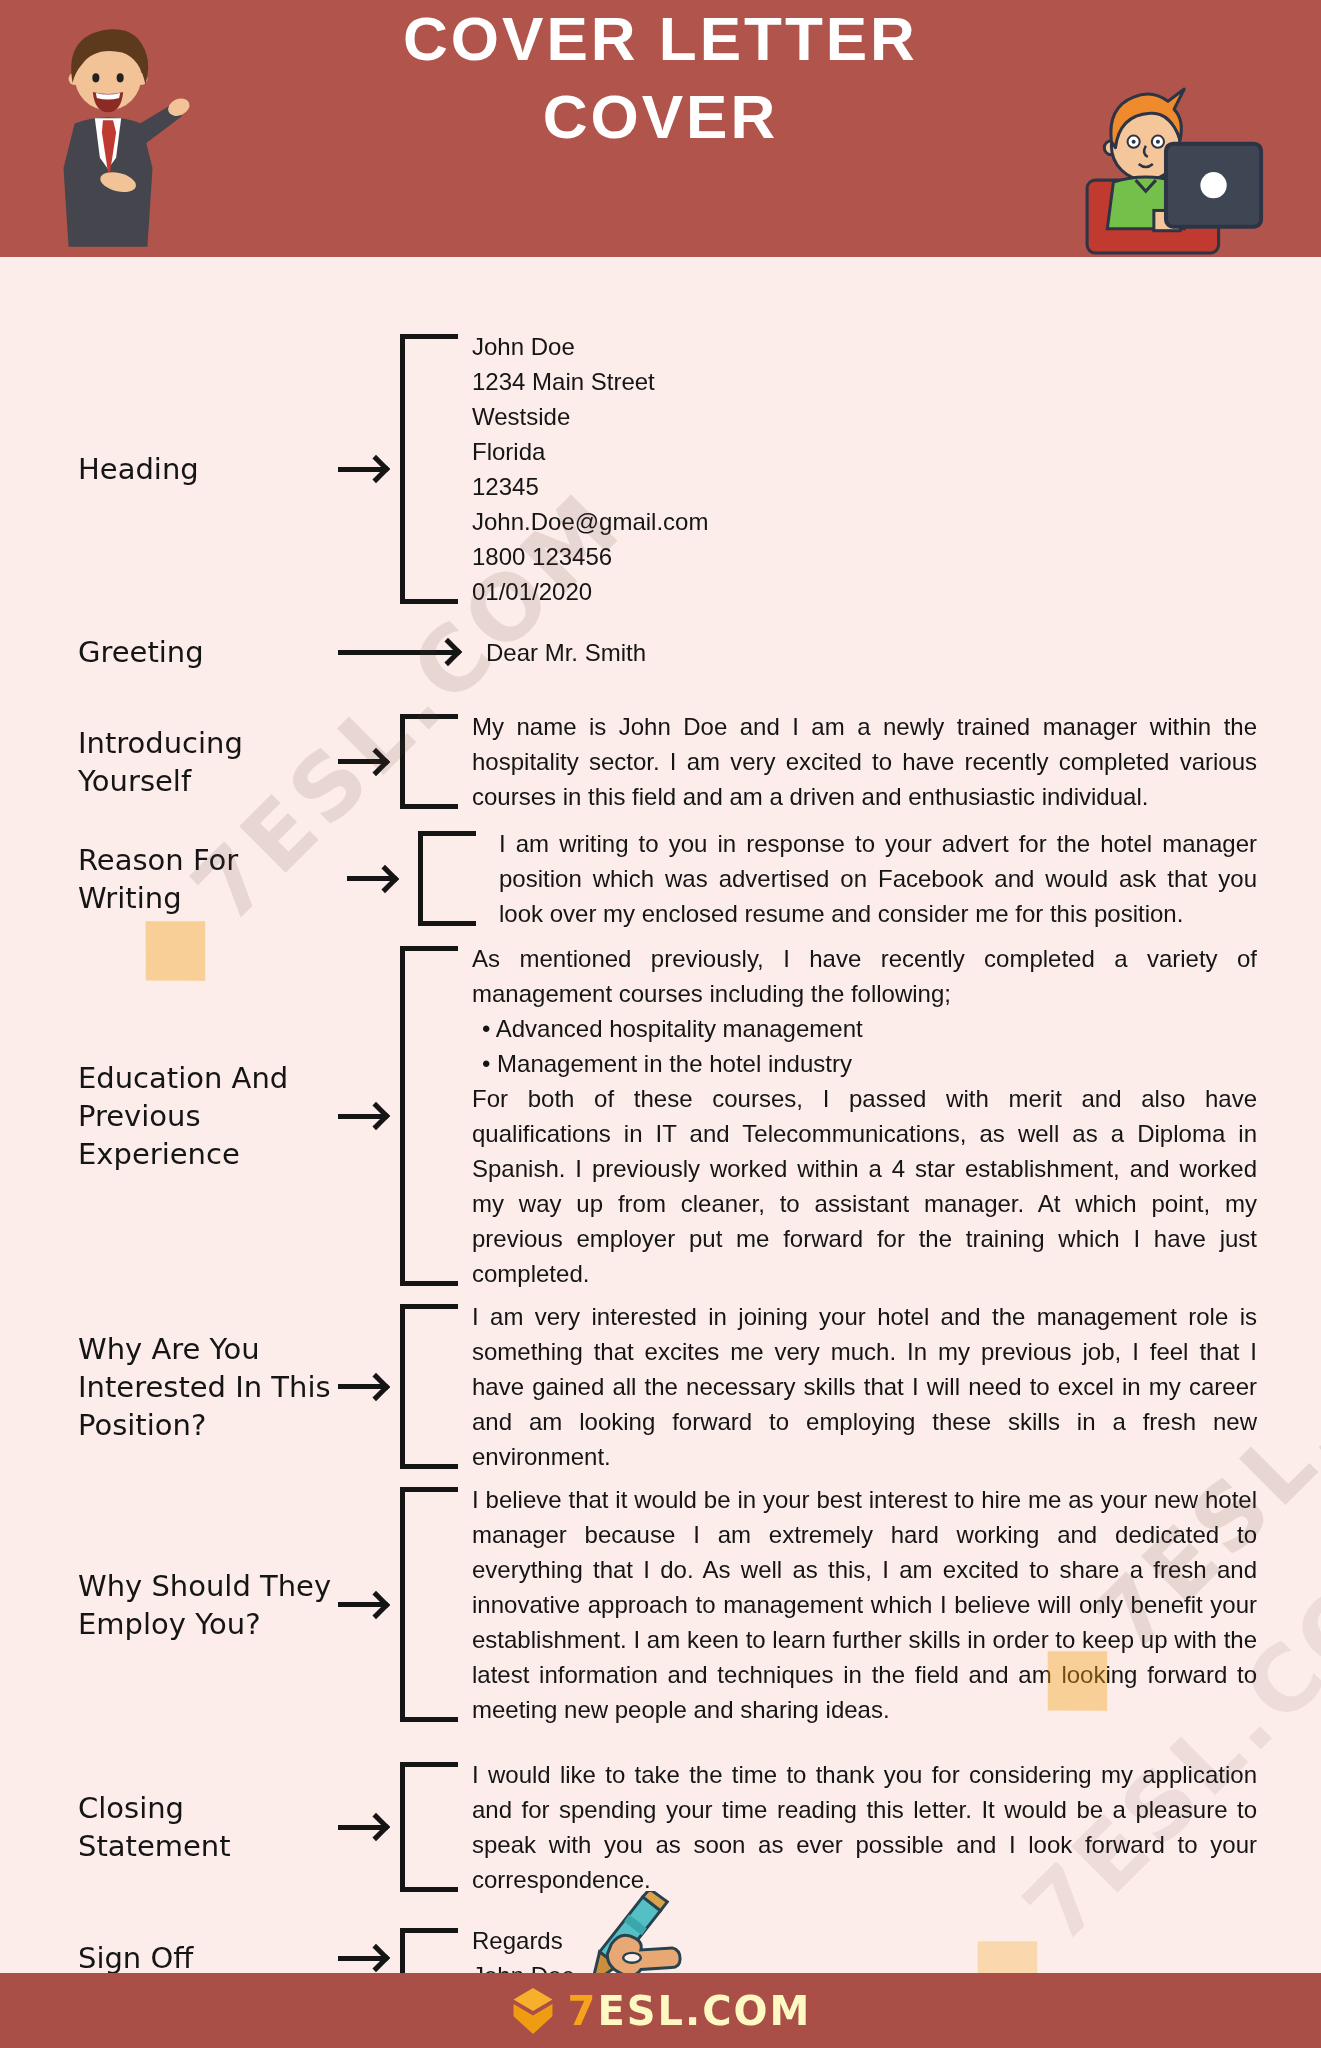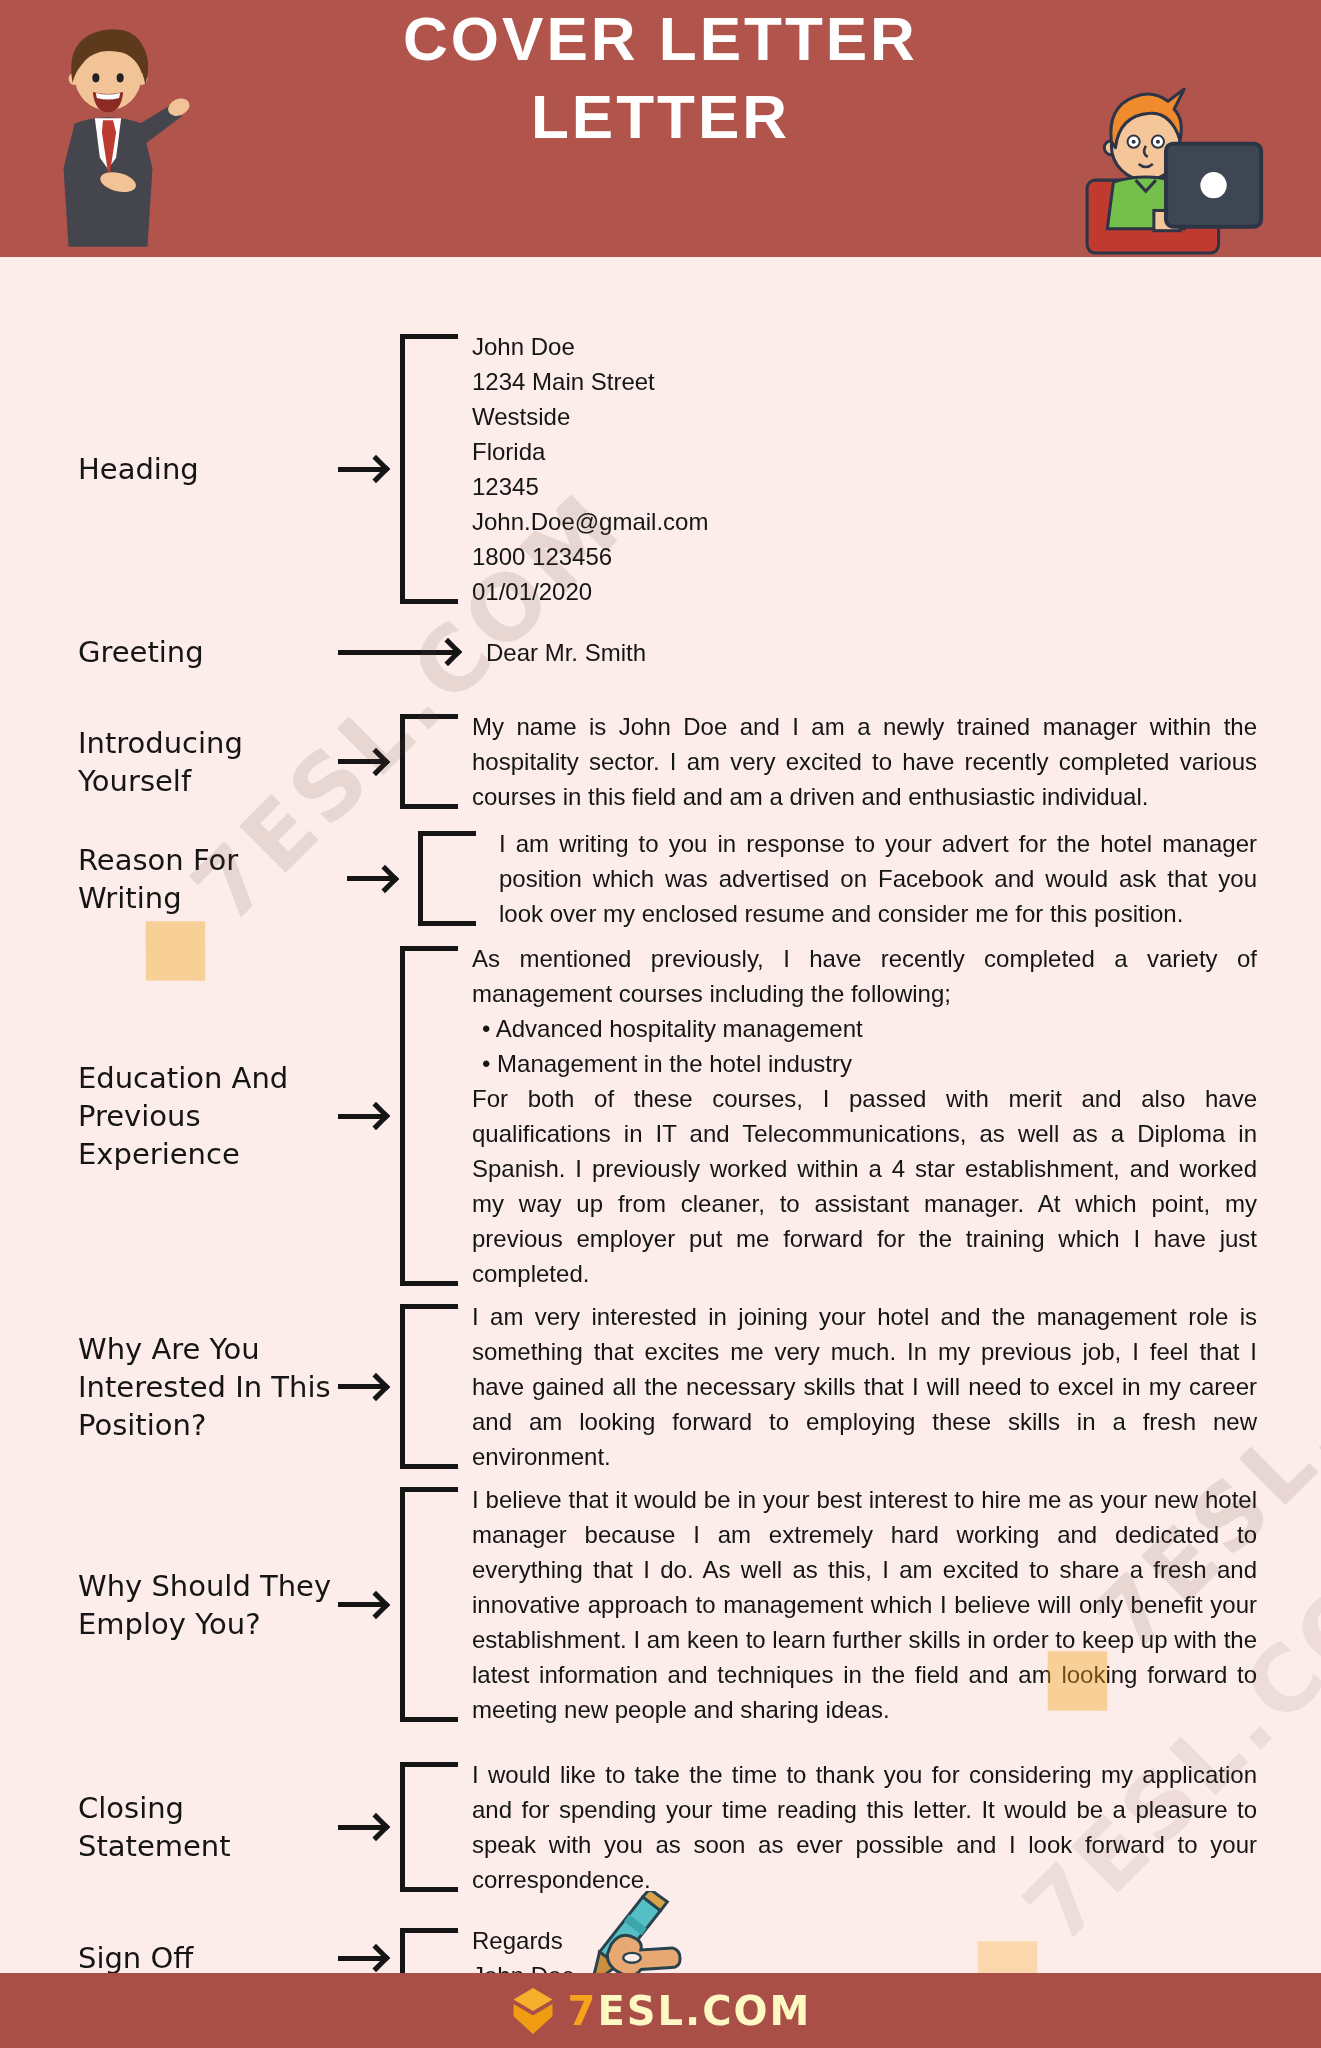--- a/index.html
+++ b/index.html
@@ -87,21 +87,21 @@
       <circle cx="85" cy="62" r="33" fill="#f2c397"></circle>
       <path d="M50 68 Q42 24 80 16 Q114 10 123 40 Q127 52 122 70 Q117 44 99 38 Q72 32 59 50 Q52 58 50 68 Z" fill="#5e3a1c"></path>
       <ellipse cx="73" cy="63" rx="3.5" ry="4.5" fill="#222"></ellipse>
       <ellipse cx="97" cy="63" rx="3.5" ry="4.5" fill="#222"></ellipse>
       <path d="M70 77 Q85 81 100 77 Q98 97 85 97 Q72 97 70 77 Z" fill="#8c2b24"></path>
       <path d="M73 78 Q85 81 97 78 L96 83 Q85 86 74 83 Z" fill="#ffffff"></path>
     </svg>
 
     <div class="title">
       <span>COVER LETTER</span>
-      <span>LETTER</span>
+      <span>COVER</span>
     </div>
 
     <svg class="laptop-illo" viewBox="0 0 200 172">
       <rect x="22" y="96" width="130" height="72" rx="8" fill="#c03a30" stroke="#2c3446" stroke-width="3"></rect>
       <circle cx="46" cy="64" r="7" fill="#f6c69b" stroke="#2c3446" stroke-width="3"></circle>
       <circle cx="80" cy="62" r="34" fill="#f6c69b" stroke="#2c3446" stroke-width="3"></circle>
       <path d="M46 58 Q42 24 68 14 Q86 6 102 18 L118 6 L108 26 Q118 36 114 56 Q104 28 84 30 Q54 32 50 64 Z" fill="#ef8b2d" stroke="#2c3446" stroke-width="3" stroke-linejoin="round"></path>
       <circle cx="68" cy="58" r="6" fill="#fff" stroke="#2c3446" stroke-width="2"></circle>
       <circle cx="92" cy="58" r="6" fill="#fff" stroke="#2c3446" stroke-width="2"></circle>
       <circle cx="68" cy="58" r="2" fill="#2c3446"></circle>

